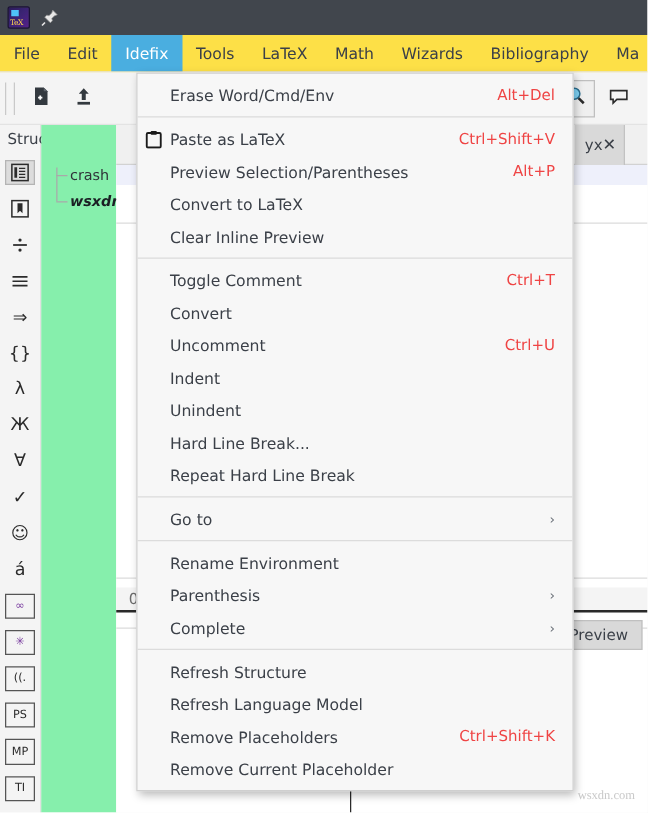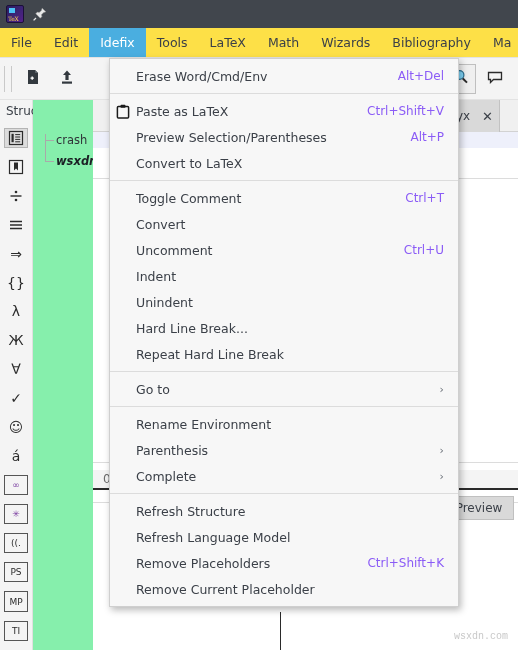--- a/index.html
+++ b/index.html
@@ -101,21 +101,21 @@
   .tree-line-h2 { position: absolute; left: 12px; top: 61px; width: 9px; height: 1px; background: #a9a9a9; }
 
   
   .tabbar {
     position: absolute; left: 93px; top: 100px; width: 425px; height: 32px;
     background: #f0f0f0; border-bottom: 1px solid #d2d2d2;
   }
   .tab {
     position: absolute; right: 18px; top: 0px; height: 32px;
     background: #d9d9d9; display: flex; align-items: center;
-    padding: 0 6px 0 8px; gap: 12px;
+    padding: 0 6px 0 8px; gap: 0;
     font-size: 12px; color: #3b4048;
     border-right: 1px solid #c2c2c2;
   }
   .tab-close { font-size: 13px; color: #3b4048; }
 
   
   .editor {
     position: absolute; left: 93px; top: 132px; width: 425px; height: 518px;
     background: #ffffff;
   }
@@ -141,41 +141,41 @@
     font-size: 12px; color: #3b4048;
   }
 
   .vline {
     position: absolute; left: 280px; top: 612px; width: 1px; height: 38px;
     background: #2a2a2a;
   }
   .watermark {
     position: absolute; right: 10px; bottom: 8px;
     font-size: 10px; color: #c9c9c9;
-    font-family: Liberation Mono, monospace;
+    font-family: Liberation Serif, serif;
   }
 
   
   .dropdown {
     position: absolute; left: 92px; top: 58px; width: 350px;
     background: #f7f7f7; border: 1px solid #cfcfcf;
     box-shadow: 2px 3px 7px rgba(0,0,0,0.28);
     padding: 4px 0 4px 0; z-index: 50; margin-left: 17px;
   }
   .menu-item {
     position: relative; height: 26px; display: flex; align-items: center;
     padding-left: 26px; padding-right: 14px;
     font-size: 12.5px; color: #3b4048;
   }
   .menu-item .ico {
     position: absolute; left: 5px; top: 50%; transform: translateY(-50%);
     width: 16px; height: 16px; display: flex; align-items: center; justify-content: center;
   }
   .menu-label { flex: 1; white-space: nowrap; }
-  .menu-shortcut { font-size: 12px; color: #8b5cf6; margin-left: 20px; white-space: nowrap; }
+  .menu-shortcut { font-size: 12px; color: #ef4444; margin-left: 20px; white-space: nowrap; }
   .submenu-arrow { font-size: 11px; color: #6a7078; margin-left: 20px; }
   .menu-sep { height: 1px; background: #dcdcdc; margin: 4px 0; }
 </style>
 </head>
 <body>
 
 <div id="app">
 
   <div class="titlebar">
     <div class="app-icon"></div>
@@ -348,20 +348,23 @@
       <span class="menu-label">Paste as LaTeX</span>
       <span class="menu-shortcut">Ctrl+Shift+V</span>
     </div>
     <div class="menu-item">
       <span class="menu-label">Preview Selection/Parentheses</span>
       <span class="menu-shortcut">Alt+P</span>
     </div>
     <div class="menu-item">
       <span class="menu-label">Convert to LaTeX</span>
     </div>
+    <div class="menu-item">
+      <span class="menu-label">Clear Inline Preview</span>
+    </div>
 
     <div class="menu-sep"></div>
 
     <div class="menu-item">
       <span class="menu-label">Toggle Comment</span>
       <span class="menu-shortcut">Ctrl+T</span>
     </div>
     <div class="menu-item">
       <span class="menu-label">Convert</span>
     </div>

